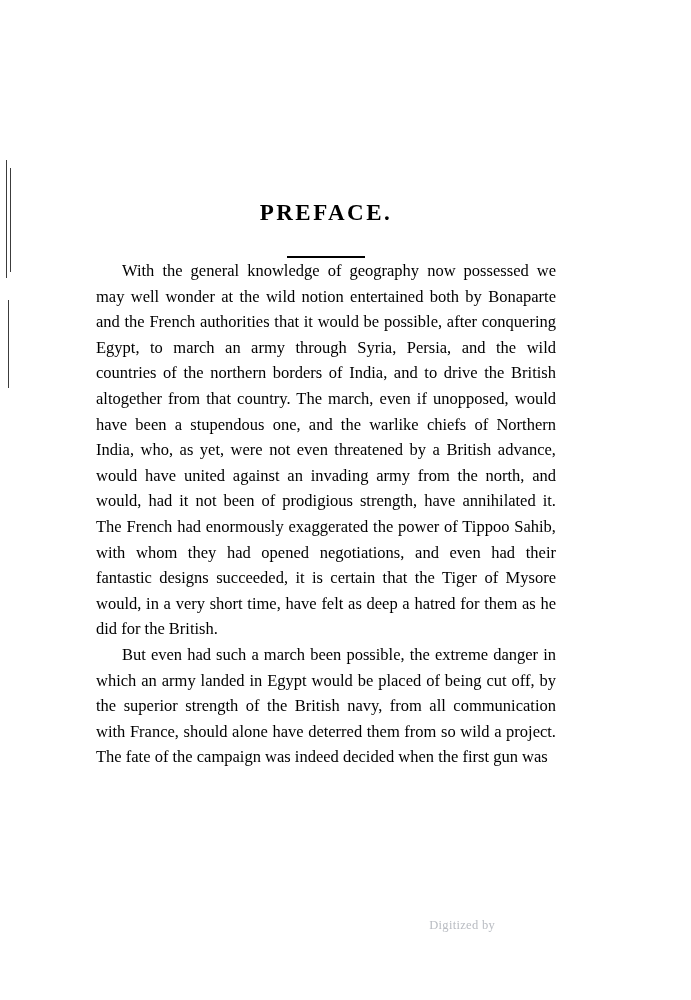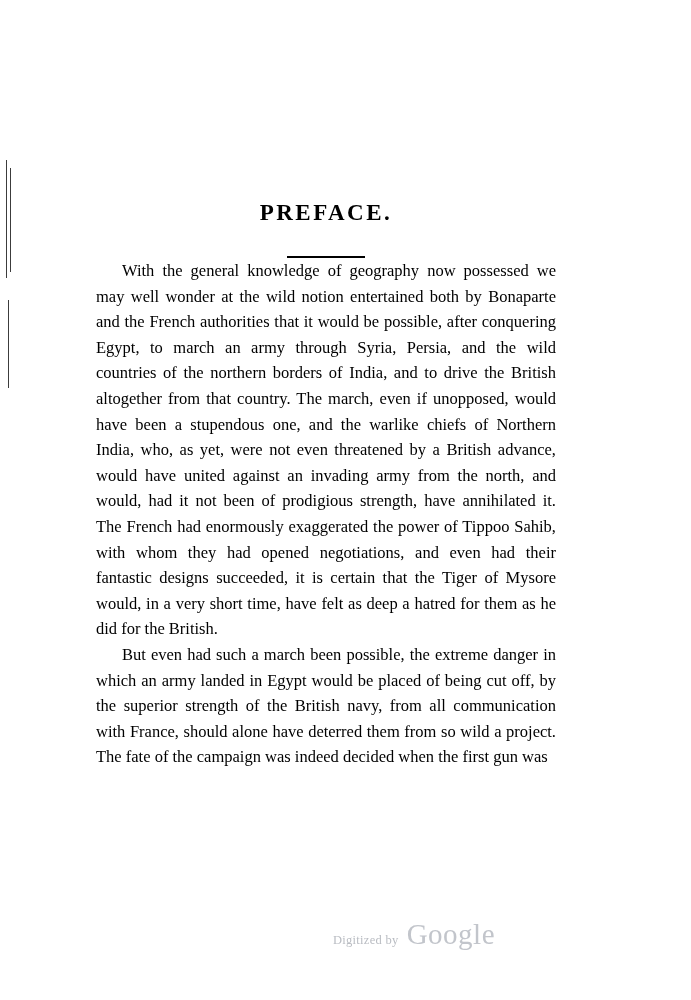--- a/index.html
+++ b/index.html
@@ -118,16 +118,15 @@
 
     <div class="body-text">
       <p>With the general knowledge of geography now possessed we may well wonder at the wild notion entertained both by Bonaparte and the French authorities that it would be possible, after conquering Egypt, to march an army through Syria, Persia, and the wild countries of the northern borders of India, and to drive the British altogether from that country.  The march, even if unopposed, would have been a stupendous one, and the warlike chiefs of Northern India, who, as yet, were not even threatened by a British advance, would have united against an invading army from the north, and would, had it not been of prodigious strength, have annihilated it.  The French had enormously exaggerated the power of Tippoo Sahib, with whom they had opened negotiations, and even had their fantastic designs succeeded, it is certain that the Tiger of Mysore would, in a very short time, have felt as deep a hatred for them as he did for the British.</p>
       <p>But even had such a march been possible, the extreme danger in which an army landed in Egypt would be placed of being cut off, by the superior strength of the British navy, from all communication with France, should alone have deterred them from so wild a project.  The fate of the campaign was indeed decided when the first gun was</p>
     </div>
 
   </div>
 
   <div class="watermark">
     <span class="digitized">Digitized by</span>
-    <span class="google">Google</span>
   </div>
 
 </div>
 
 </body></html>

